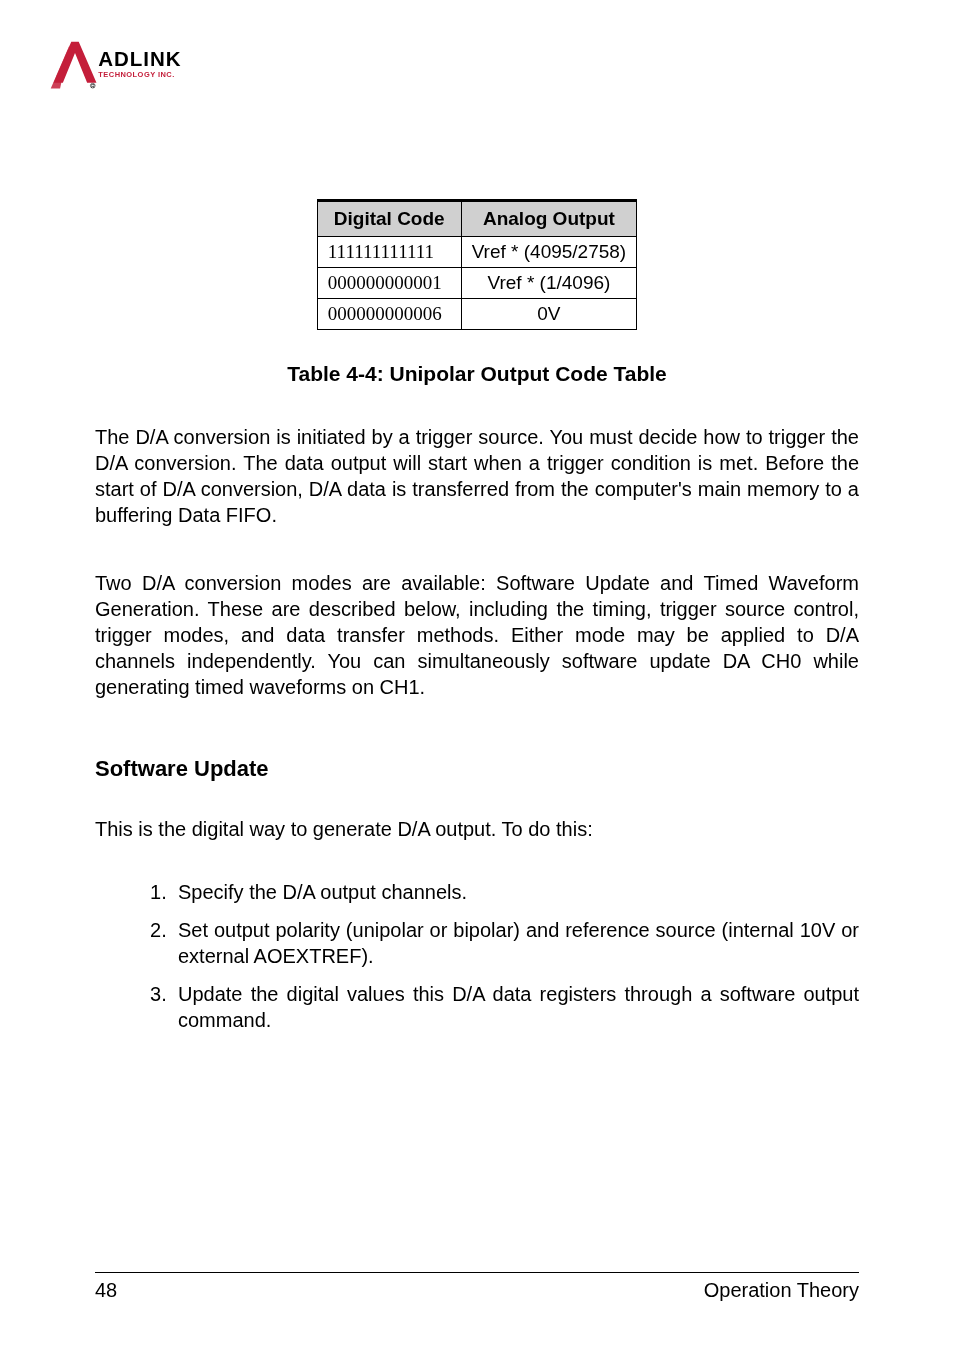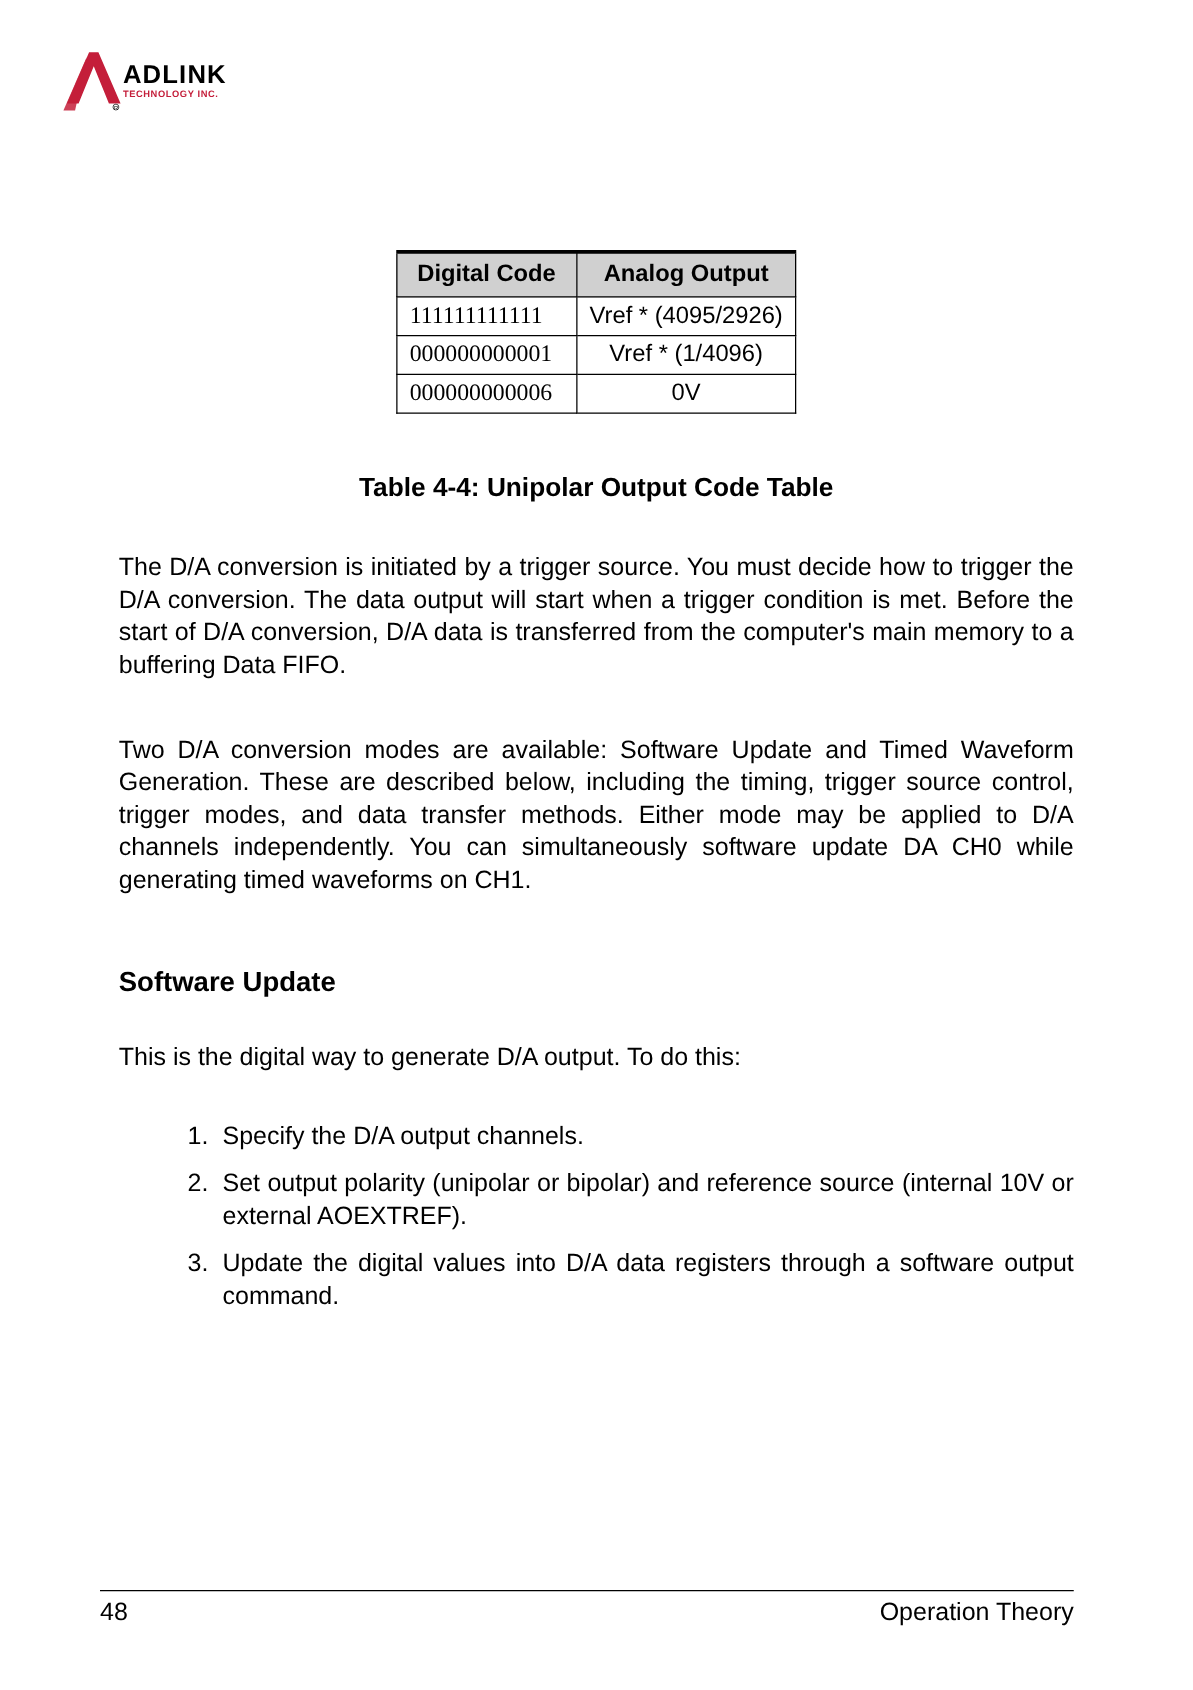--- a/index.html
+++ b/index.html
@@ -26,21 +26,21 @@
       margin-bottom: 75px;
       margin-left: -48px;
     }
     .logo svg {
       width: 140px;
       height: 58px;
     }
     .table-wrap {
       display: flex;
       justify-content: center;
-      margin-bottom: 24px;
+      margin-bottom: 8px;
     }
     table.codetable {
       border-collapse: collapse;
       border-top: 3px solid #000;
       border-bottom: 1px solid #000;
     }
     table.codetable th {
       background: #d0d0d0;
       font-weight: bold;
       font-size: 19px;
@@ -95,21 +95,21 @@
       padding-left: 28px;
     }
     ol.steps li::before {
       content: counter(step) ".";
       position: absolute;
       left: 0;
       top: 0;
     }
     .footer {
       position: absolute;
-      left: 80px;
+      left: 95px;
       right: 95px;
       bottom: 50px;
       border-top: 1px solid #000;
       padding-top: 6px;
       display: flex;
       justify-content: space-between;
       font-size: 20px;
     }
   </style>
 </head>
@@ -131,21 +131,21 @@
     <table class="codetable">
       <thead>
         <tr>
           <th>Digital Code</th>
           <th>Analog Output</th>
         </tr>
       </thead>
       <tbody>
         <tr>
           <td>111111111111</td>
-          <td>Vref * (4095/2926)</td>
+          <td>Vref * (4095/2758)</td>
         </tr>
         <tr>
           <td>000000000001</td>
           <td>Vref * (1/4096)</td>
         </tr>
         <tr>
           <td>000000000006</td>
           <td>0V</td>
         </tr>
       </tbody>
@@ -156,20 +156,20 @@
 
   <p class="body-text">The D/A conversion is initiated by a trigger source. You must decide how to trigger the D/A conversion. The data output will start when a trigger condition is met. Before the start of D/A conversion, D/A data is transferred from the computer's main memory to a buffering Data FIFO.</p>
   <p class="body-text">Two D/A conversion modes are available: Software Update and Timed Waveform Generation. These are described below, including the timing, trigger source control, trigger modes, and data transfer methods. Either mode may be applied to D/A channels independently. You can simultaneously software update DA CH0 while generating timed waveforms on CH1.</p>
 
   <h3 class="section-heading">Software Update</h3>
   <p class="intro-line">This is the digital way to generate D/A output. To do this:</p>
 
   <ol class="steps">
     <li>Specify the D/A output channels.</li>
     <li>Set output polarity (unipolar or bipolar) and reference source (internal 10V or external AOEXTREF).</li>
-    <li>Update the digital values into D/A data registers through a software output command.</li>
+    <li>Update the digital values this D/A data registers through a software output command.</li>
   </ol>
 
   <div class="footer">
     <span>48</span>
     <span>Operation Theory</span>
   </div>
 </div>
 
 </body></html>

